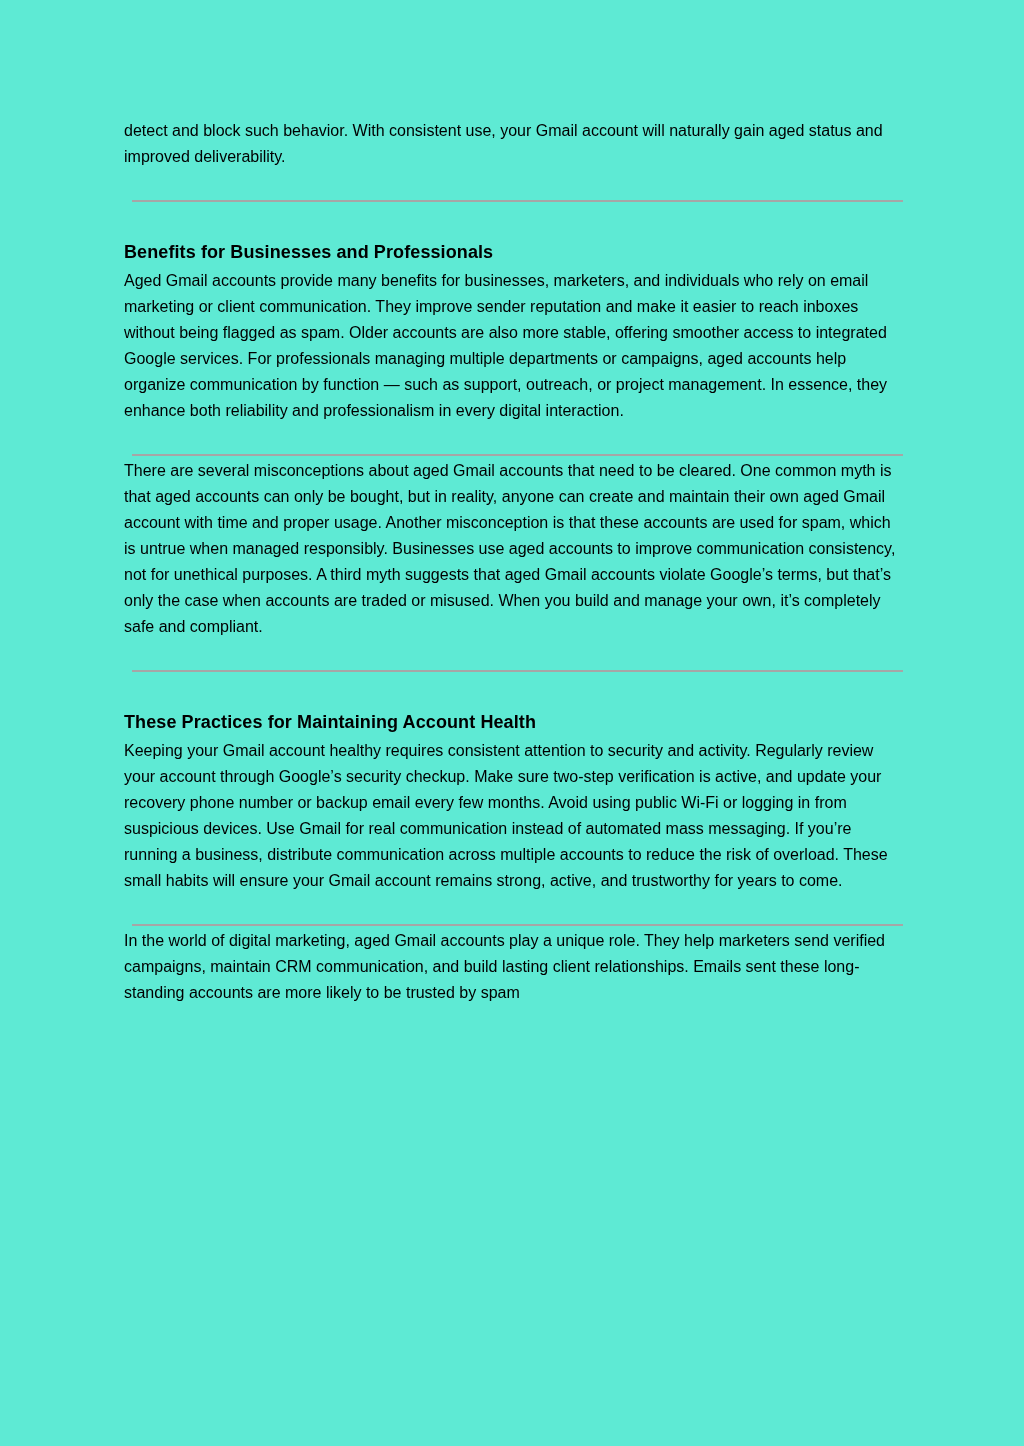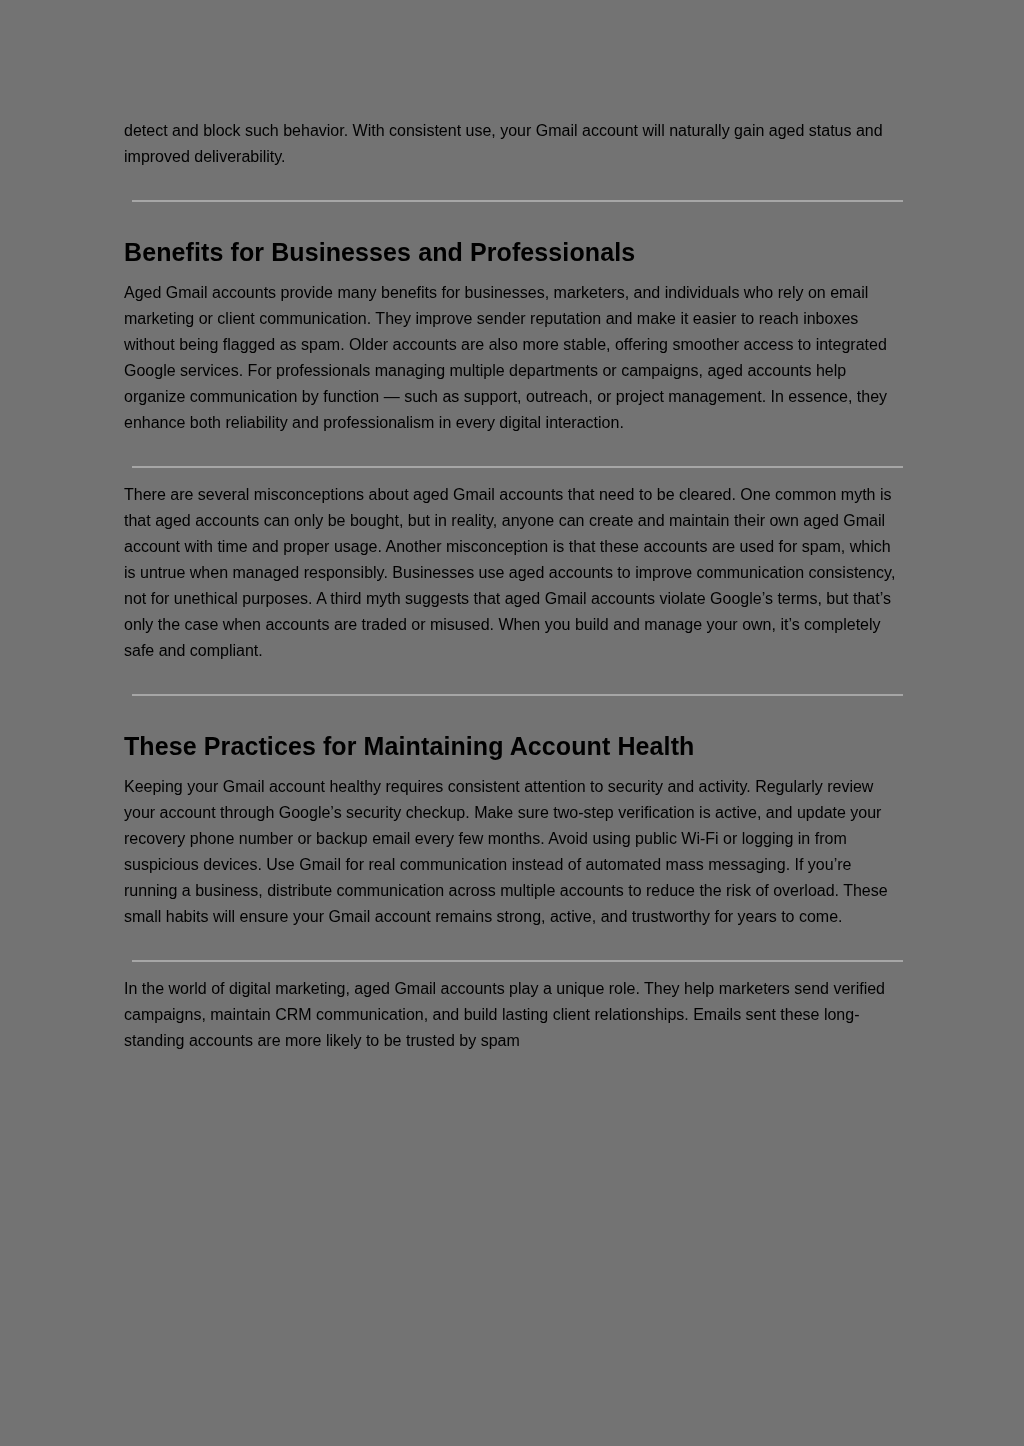--- a/index.html
+++ b/index.html
@@ -7,46 +7,46 @@
     width: 1024px;
     height: 1446px;
     background: #ffffff;
     font-family: "Liberation Sans", sans-serif;
     overflow: hidden;
   }
   .page {
     width: 1024px;
     height: 1446px;
     padding: 118px 122px 0 124px;
-    background: #737373;
+    background: #5eead4;
     color: #000000;
   }
   .body-text {
     font-size: 16px;
     line-height: 26px;
     color: #000000;
     width: 778px;
   }
   .divider {
     border: none;
     height: 2px;
     background: #a6a6a6;
     width: 771px;
     margin: 30px 0 0 8px;
   }
   .heading {
-    font-size: 25px;
+    font-size: 18px;
     line-height: 28px;
     font-weight: 700;
     color: #000000;
     margin-top: 36px;
     letter-spacing: 0.1px;
   }
   section .body-text {
-    margin-top: 14px;
+    margin-top: 2px;
   }
 </style>
 </head>
 <body>
 
 <div class="page">
 
   <p class="body-text">detect and block such behavior. With consistent use, your Gmail account will naturally gain aged status and improved deliverability.</p>
 
   <section>

